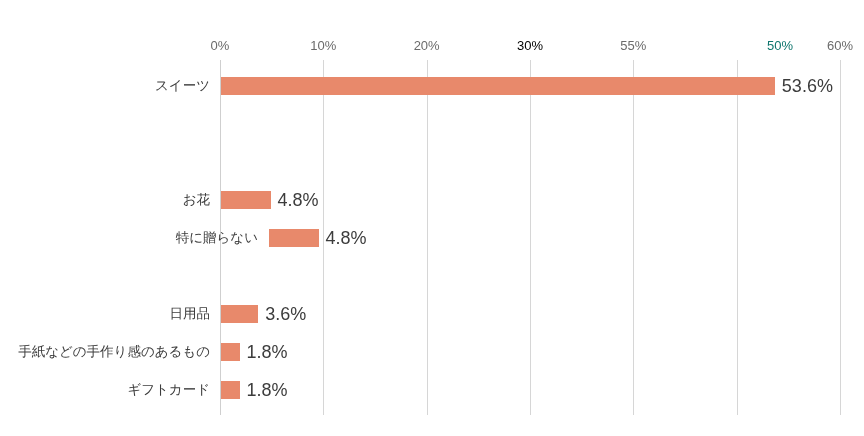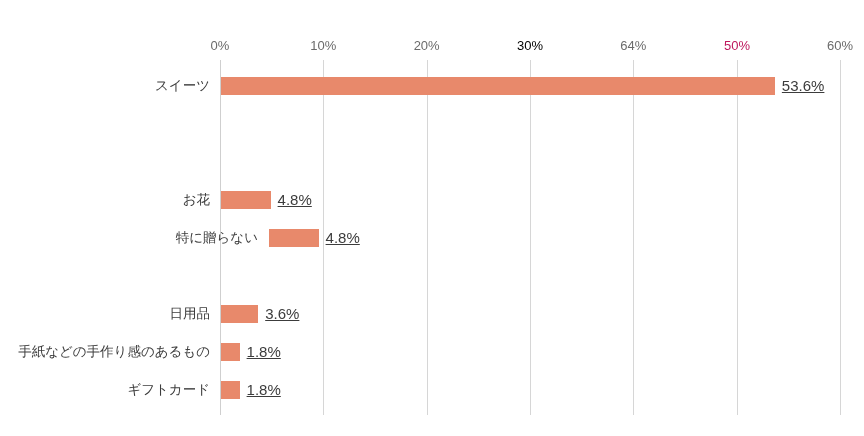--- a/index.html
+++ b/index.html
@@ -90,39 +90,38 @@
     left: 221px;
     height: 18px;
     background: #e8896b;
     top: 50%;
     transform: translateY(-50%);
   }
   .value-label {
     position: absolute;
     top: 50%;
     transform: translateY(-50%);
-    font-size: 15px;
+    font-size: 18px;
     color: #3c3c3c;
     white-space: nowrap;
     line-height: 18px;
-    text-decoration: underline;
   }
 </style>
 </head>
 <body>
 
 <div id="chart-root">
 
   <div id="x-axis-labels">
       <div class="x-tick-label" style="left: 220px; color: rgb(107, 107, 107);">0%</div>
       <div class="x-tick-label" style="left: 323.333px; color: rgb(107, 107, 107);">10%</div>
       <div class="x-tick-label" style="left: 426.667px; color: rgb(107, 107, 107);">20%</div>
       <div class="x-tick-label" style="left: 530px; color: #000000;">30%</div>
-      <div class="x-tick-label" style="left: 633.333px; color: rgb(107, 107, 107);">64%</div>
-      <div class="x-tick-label" style="left: 737px; color: #be185d;">50%</div>
+      <div class="x-tick-label" style="left: 633.333px; color: rgb(107, 107, 107);">55%</div>
+      <div class="x-tick-label" style="left: 780px; color: #0f766e;">50%</div>
       <div class="x-tick-label" style="left: 840px; color: rgb(107, 107, 107);">60%</div>
     </div>
 
   <div id="plot-area">
       <div class="gridline axis-zero" style="left: 0px; background: rgb(207, 207, 207);"></div>
       <div class="gridline" style="left: 103.333px; background: rgb(214, 214, 214);"></div>
       <div class="gridline" style="left: 206.667px; background: rgb(214, 214, 214);"></div>
       <div class="gridline" style="left: 310px; background: rgb(214, 214, 214);"></div>
       <div class="gridline" style="left: 413.333px; background: rgb(214, 214, 214);"></div>
       <div class="gridline" style="left: 516.667px; background: rgb(214, 214, 214);"></div>

